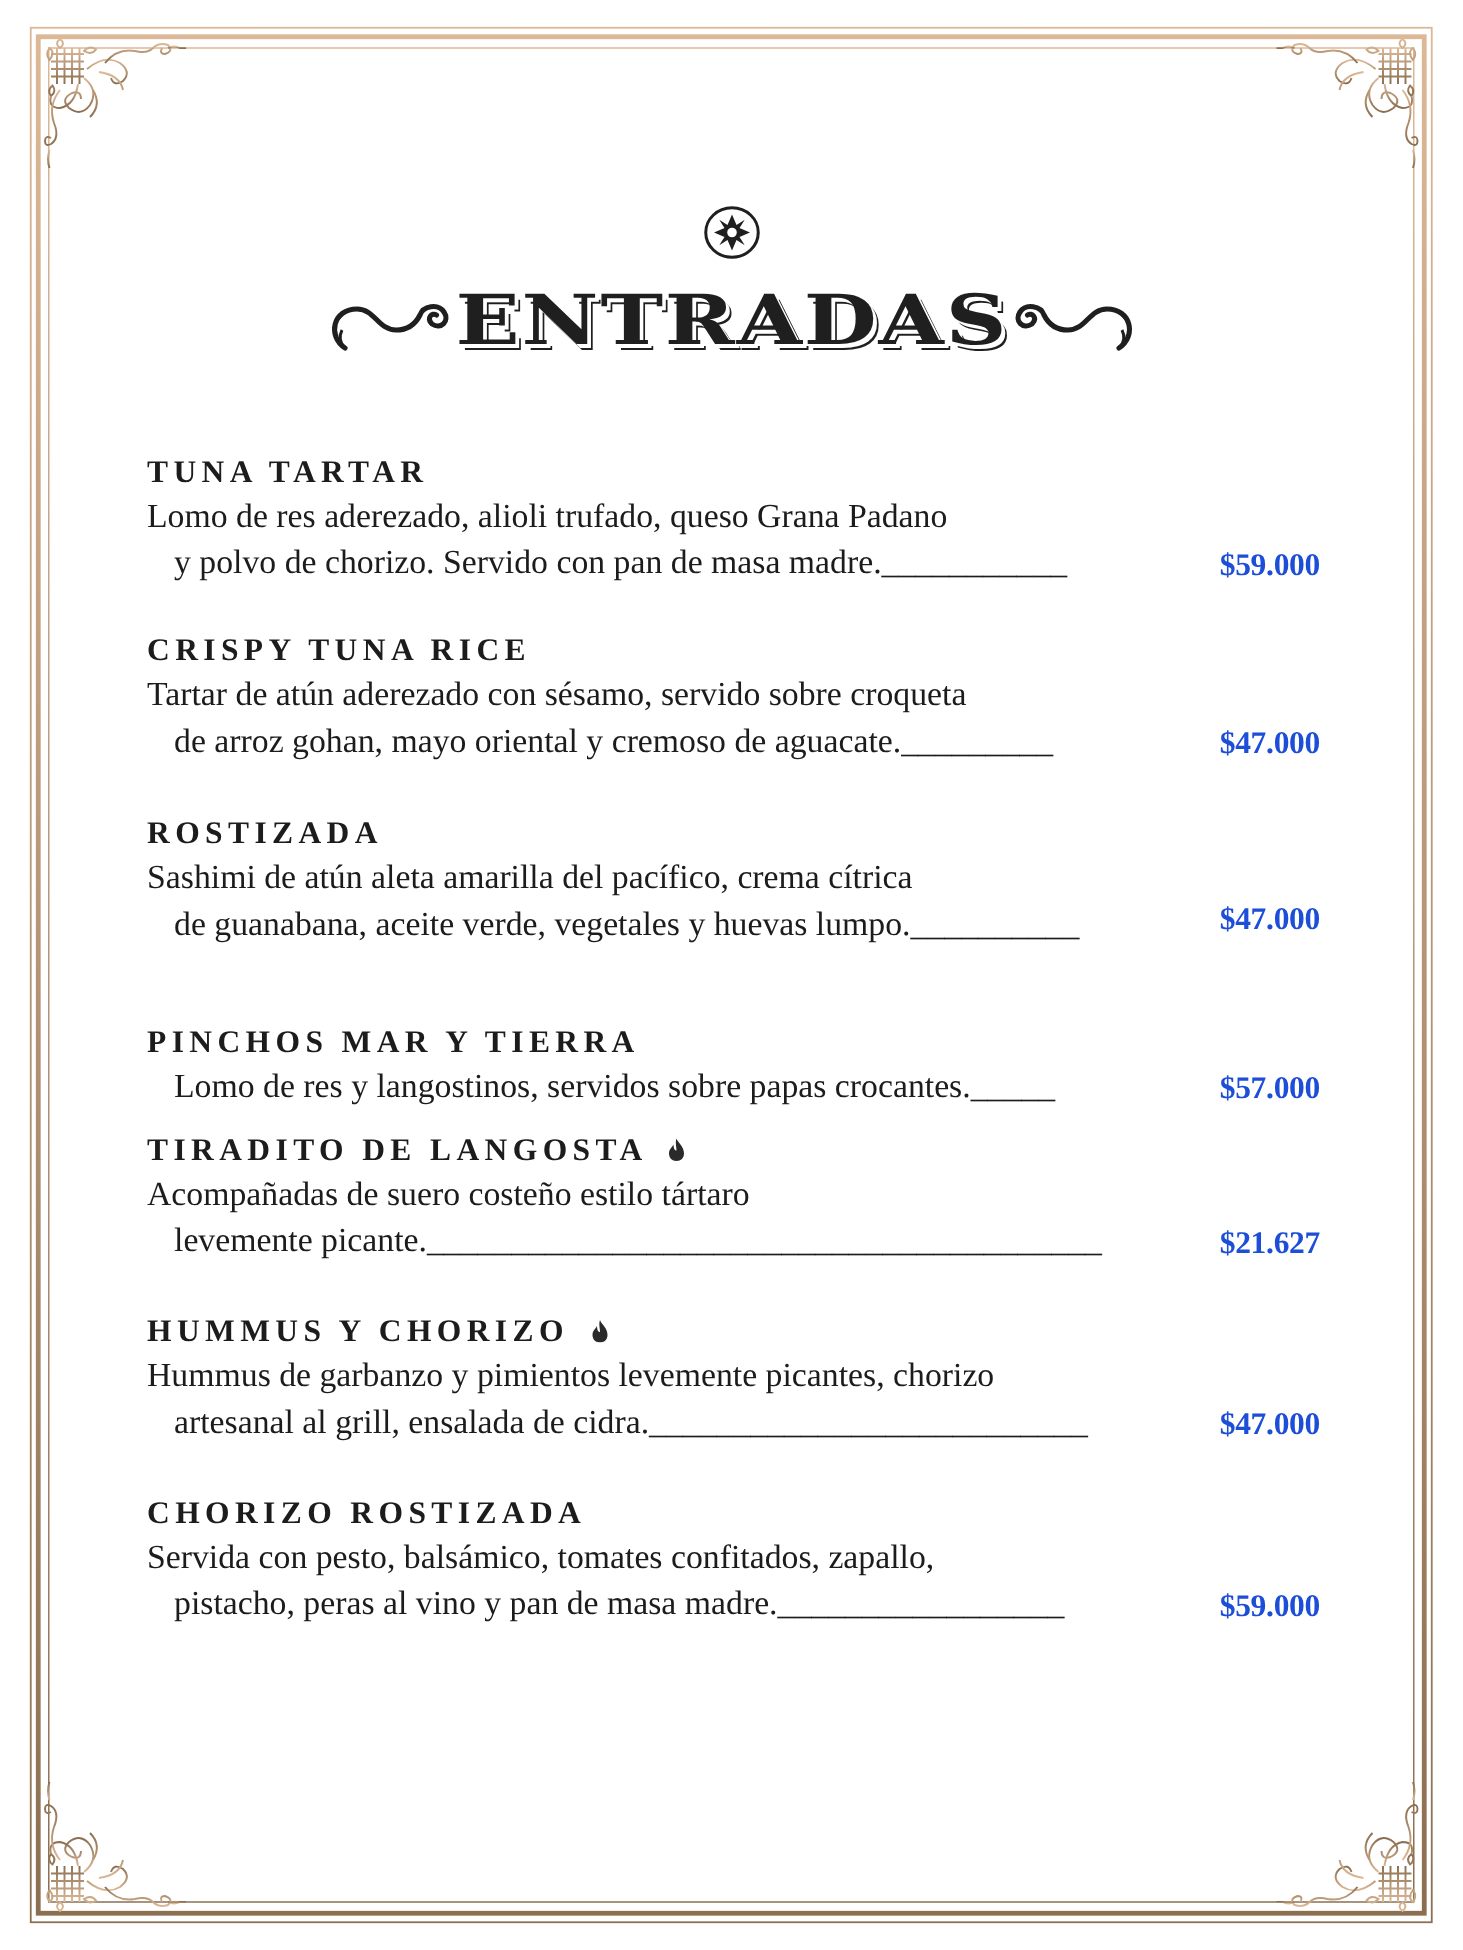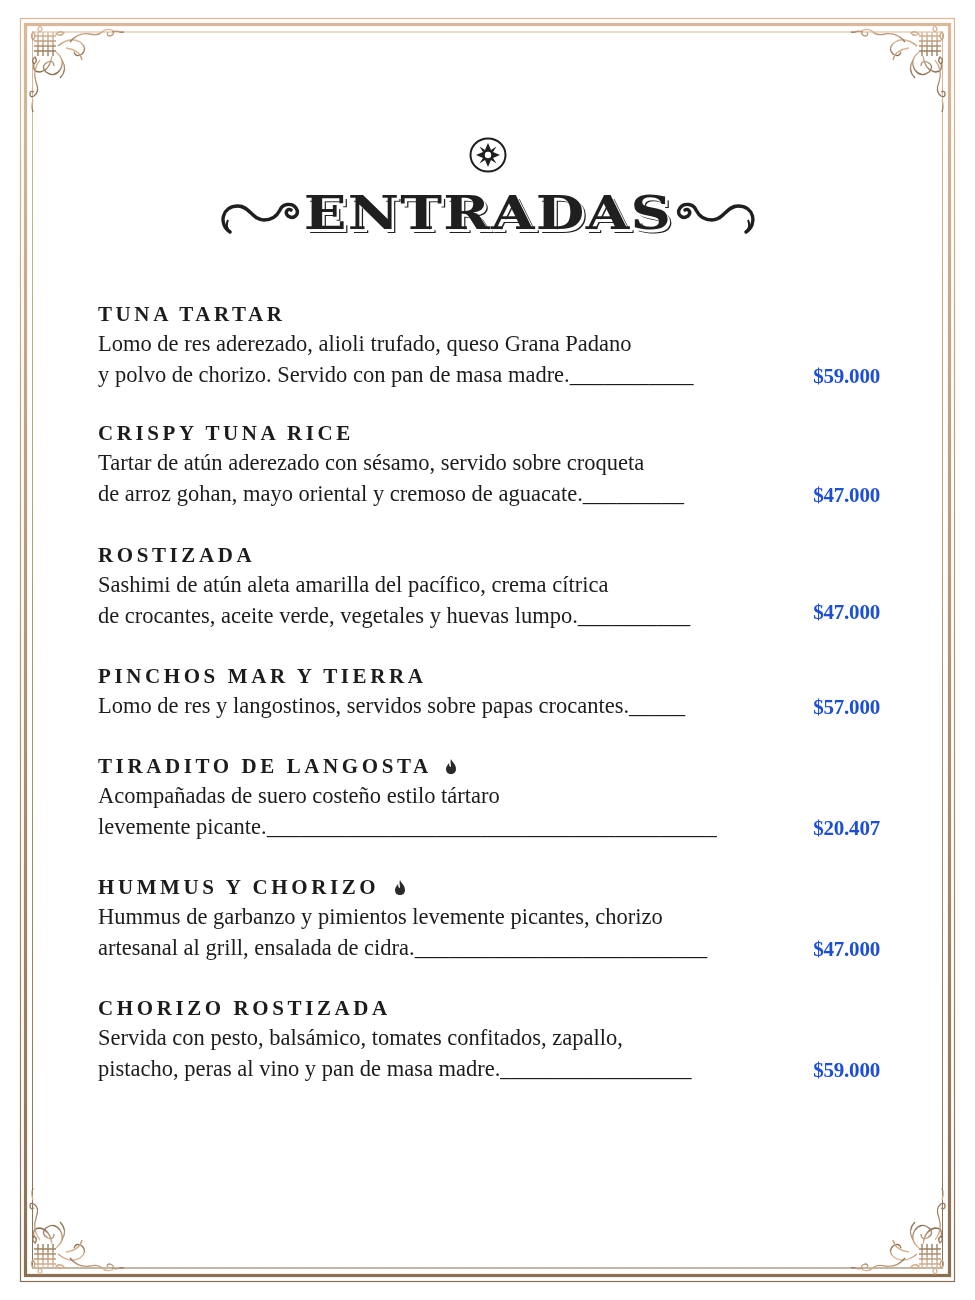--- a/index.html
+++ b/index.html
@@ -23,21 +23,21 @@
     .swirl.right { right: 0; transform: scaleX(-1); }
 
     .menu { position: absolute; left: 98px; top: 300px; width: 782px; }
     .item { position: absolute; left: 0; width: 782px; }
     .item-name {
       font-family: "Liberation Serif", serif; font-weight: bold; font-size: 21px;
       letter-spacing: 3.6px; line-height: 28px; height: 28px; color: #1c1c1c; white-space: nowrap;
     }
     .chili { display: inline-block; width: 12px; height: 15px; margin-left: 6px; vertical-align: -1px; }
     .desc { font-size: 22.5px; line-height: 31px; white-space: nowrap; color: #1c1c1c; }
-    .line2 { position: relative; height: 31px; }
+    .line2 { position: relative; height: 31px; margin-left: 18px; }
     .line2 .txt { position: absolute; left: 0; top: 0; }
     .price {
       position: absolute; right: 0; font-weight: bold; font-size: 21px; letter-spacing: -0.2px;
       color: #1d4ed8; white-space: nowrap;
     }
   </style>
 </head>
 <body>
 
 <div class="frame">
@@ -115,44 +115,44 @@
     <div class="desc line2">
       <span class="txt">de arroz gohan, mayo oriental y cremoso de aguacate._________</span>
       <span class="price" style="top:2px">$47.000</span>
     </div>
   </div>
 
   <div class="item" style="top:241px">
     <div class="item-name">ROSTIZADA</div>
     <div class="desc">Sashimi de atún aleta amarilla del pacífico, crema cítrica</div>
     <div class="desc line2">
-      <span class="txt">de crocantes, aceite verde, vegetales y huevas lumpo.__________</span>
+      <span class="txt">de guanabana, aceite verde, vegetales y huevas lumpo.__________</span>
       <span class="price" style="top:-3px">$47.000</span>
     </div>
   </div>
 
-  <div class="item" style="top:362px">
+  <div class="item" style="top:380px">
     <div class="item-name">PINCHOS MAR Y TIERRA</div>
     <div class="desc line2">
       <span class="txt">Lomo de res y langostinos, servidos sobre papas crocantes._____</span>
       <span class="price" style="top:2px">$57.000</span>
     </div>
   </div>
 
   <div class="item" style="top:452px">
     <div class="item-name">
       <span>TIRADITO DE LANGOSTA</span>
       <svg class="chili" viewBox="0 0 12 15">
         <path d="M6 0 C7 3 11 5 11 10 C11 13 9 15 6 15 C3 15 1 13 1 10 C1 7 3 6 4 4 C4 7 5 8 6 8 C6 5 5 3 6 0 Z" fill="#2a2a2a"></path>
       </svg>
     </div>
     <div class="desc">Acompañadas de suero costeño estilo tártaro</div>
     <div class="desc line2">
       <span class="txt">levemente picante.________________________________________</span>
-      <span class="price" style="top:2px">$20.407</span>
+      <span class="price" style="top:2px">$21.627</span>
     </div>
   </div>
 
   <div class="item" style="top:573px">
     <div class="item-name">
       <span>HUMMUS Y CHORIZO</span>
       <svg class="chili" viewBox="0 0 12 15">
         <path d="M6 0 C7 3 11 5 11 10 C11 13 9 15 6 15 C3 15 1 13 1 10 C1 7 3 6 4 4 C4 7 5 8 6 8 C6 5 5 3 6 0 Z" fill="#2a2a2a"></path>
       </svg>
     </div>

